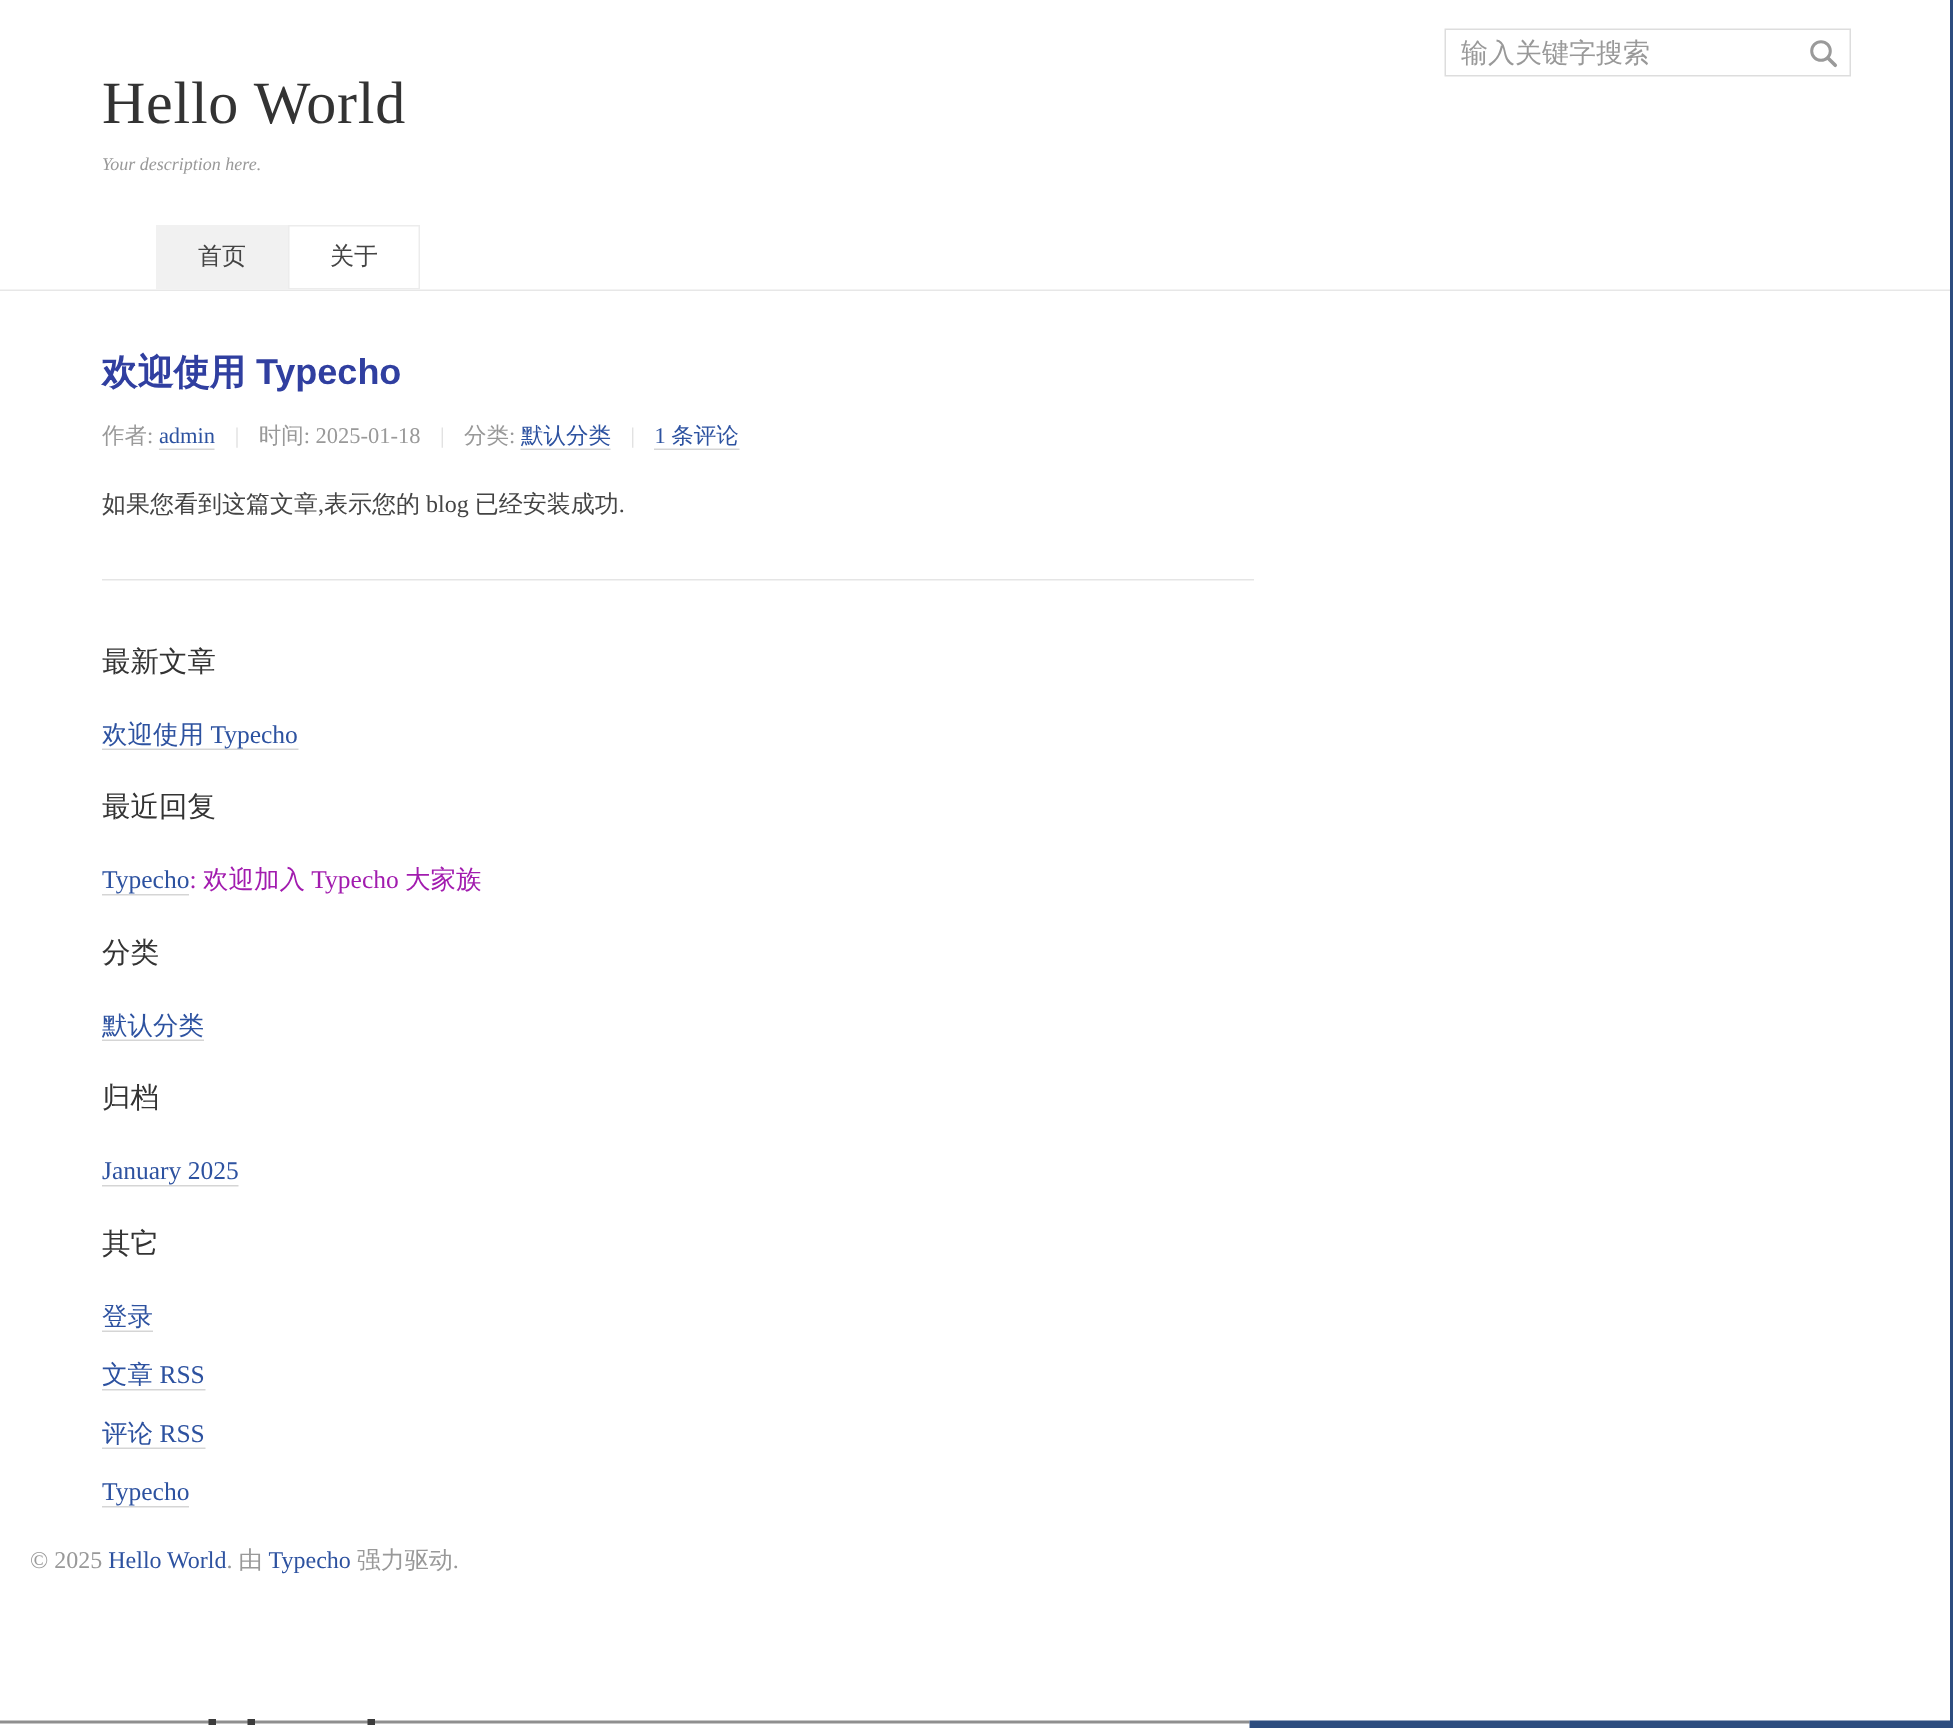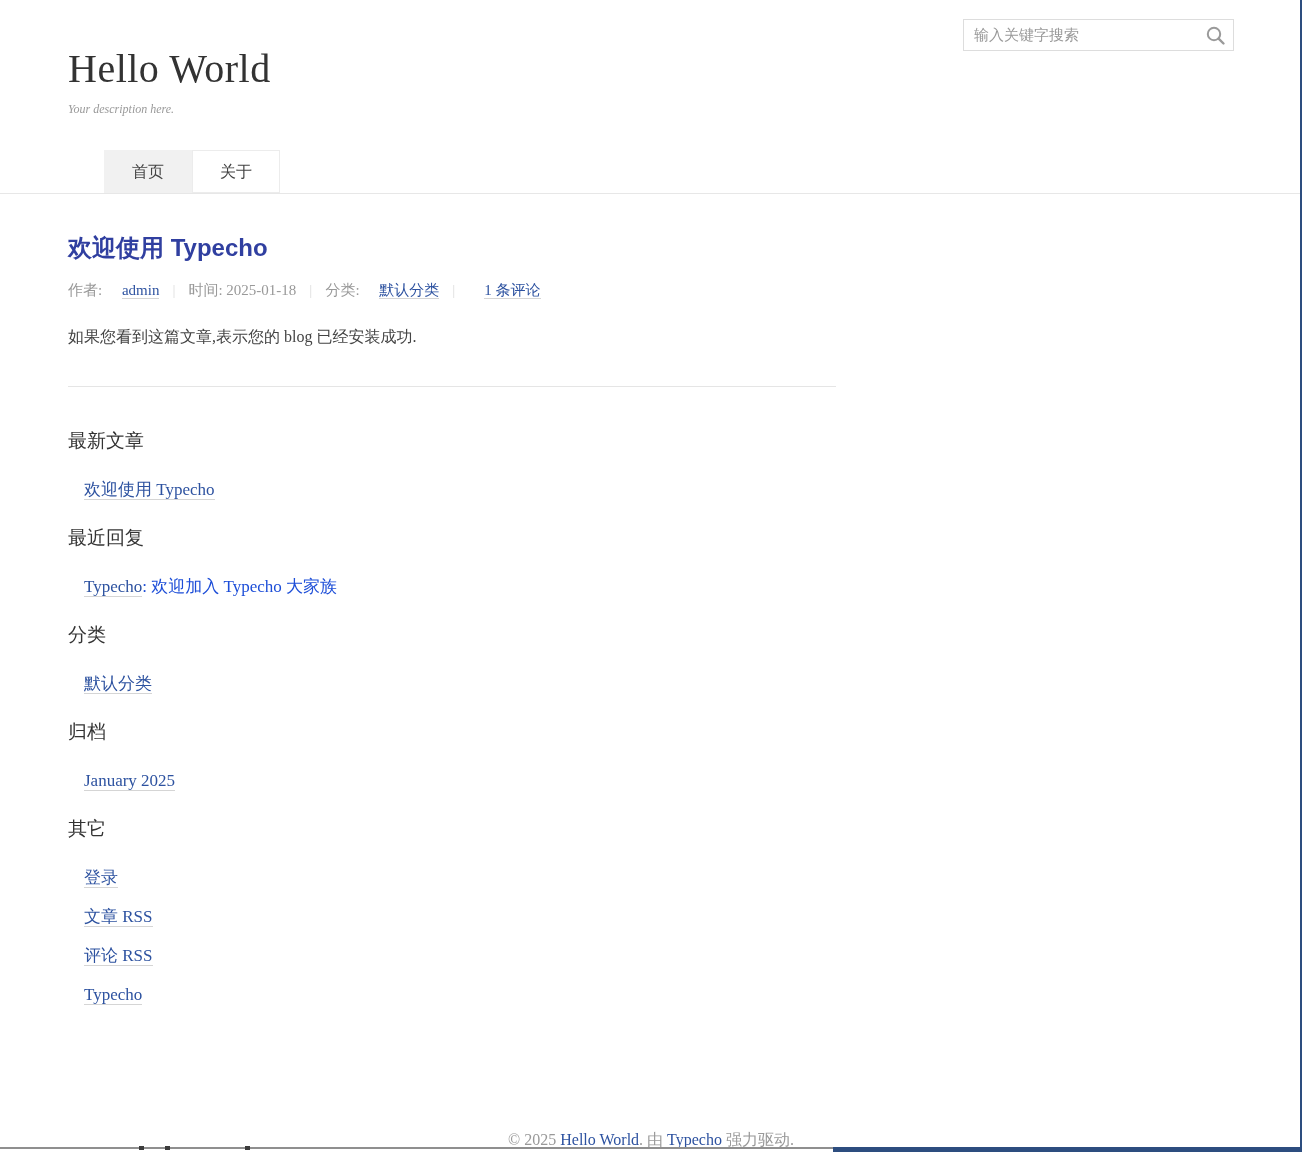--- a/index.html
+++ b/index.html
@@ -22,21 +22,21 @@
   p.site-desc {
     margin-top: 10px; font-style: italic; font-size: 12px; color: #999;
   }
   .searchbox {
     position: absolute; top: 19px; right: 0;
     width: 271px; height: 32px;
     border: 1px solid #ddd; background: #fff;
   }
   .searchbox input {
     width: 100%; height: 100%; border: none; outline: none;
-    padding: 0 36px 0 10px; font-size: 15px; color: #666;
+    padding: 0 36px 0 10px; font-size: 18px; color: #666;
     font-family: inherit; background: transparent;
   }
   .searchbox input::placeholder { color: #999; opacity: 1; }
   .searchbox .icon-wrap {
     position: absolute; right: 7px; top: 5px; width: 21px; height: 21px;
   }
   nav.main-nav { margin-top: 33px; display: flex; padding-left: 36px; }
   nav.main-nav a.tab {
     display: inline-block; height: 43px; line-height: 41px;
     padding: 0 27px; font-size: 16px; color: #444; text-decoration: none;
@@ -52,39 +52,38 @@
   main.col-main { width: 768px; padding-top: 38px; }
   h2.post-title {
     font-size: 24px; font-weight: 700; color: #303fa0;
     font-family: "Liberation Sans", sans-serif; cursor: pointer;
   }
   .post-meta { margin-top: 17px; font-size: 15px; color: #999; }
   .post-meta .sep { color: #ddd; margin: 0 13px; }
   a.lnk {
     color: #2d52a0; text-decoration: none; cursor: pointer;
     border-bottom: 1px solid #d5d5d5;
-    margin-left: 16px;
   }
   .post-body { margin-top: 25px; font-size: 16px; color: #444; line-height: 1.5; }
   hr.post-rule { margin-top: 37px; border: none; border-top: 1px solid #e5e5e5; }
 
   
   aside.col-side { width: 273px; padding-top: 41px; font-size: 17px; }
   aside section { margin-bottom: 23px; }
   aside h3 {
     font-size: 19px; font-weight: 400; color: #333; margin-bottom: 24px;
     font-family: "Liberation Sans", sans-serif;
   }
   aside ul { list-style: none; }
   aside ul li { margin-bottom: 15px; line-height: 24px; }
-  aside .plain-text { color: #1d4ed8; }
+  aside .plain-text { color: #a21caf; }
 
   
   footer {
-    margin-top: 100px; text-align: center; font-size: 16px; color: #999;
+    text-align: left; font-size: 16px; color: #999; padding-left: 20px;
   }
   footer a.foot-lnk { color: #2d52a0; text-decoration: none; cursor: pointer; }
 
   
   .edge-right {
     position: absolute; top: 0; right: 0; width: 2px; height: 1152px;
     background: #2d4d7f;
   }
   .taskbar-line {
     position: absolute; left: 0; top: 1147px; width: 833px; height: 2px;

